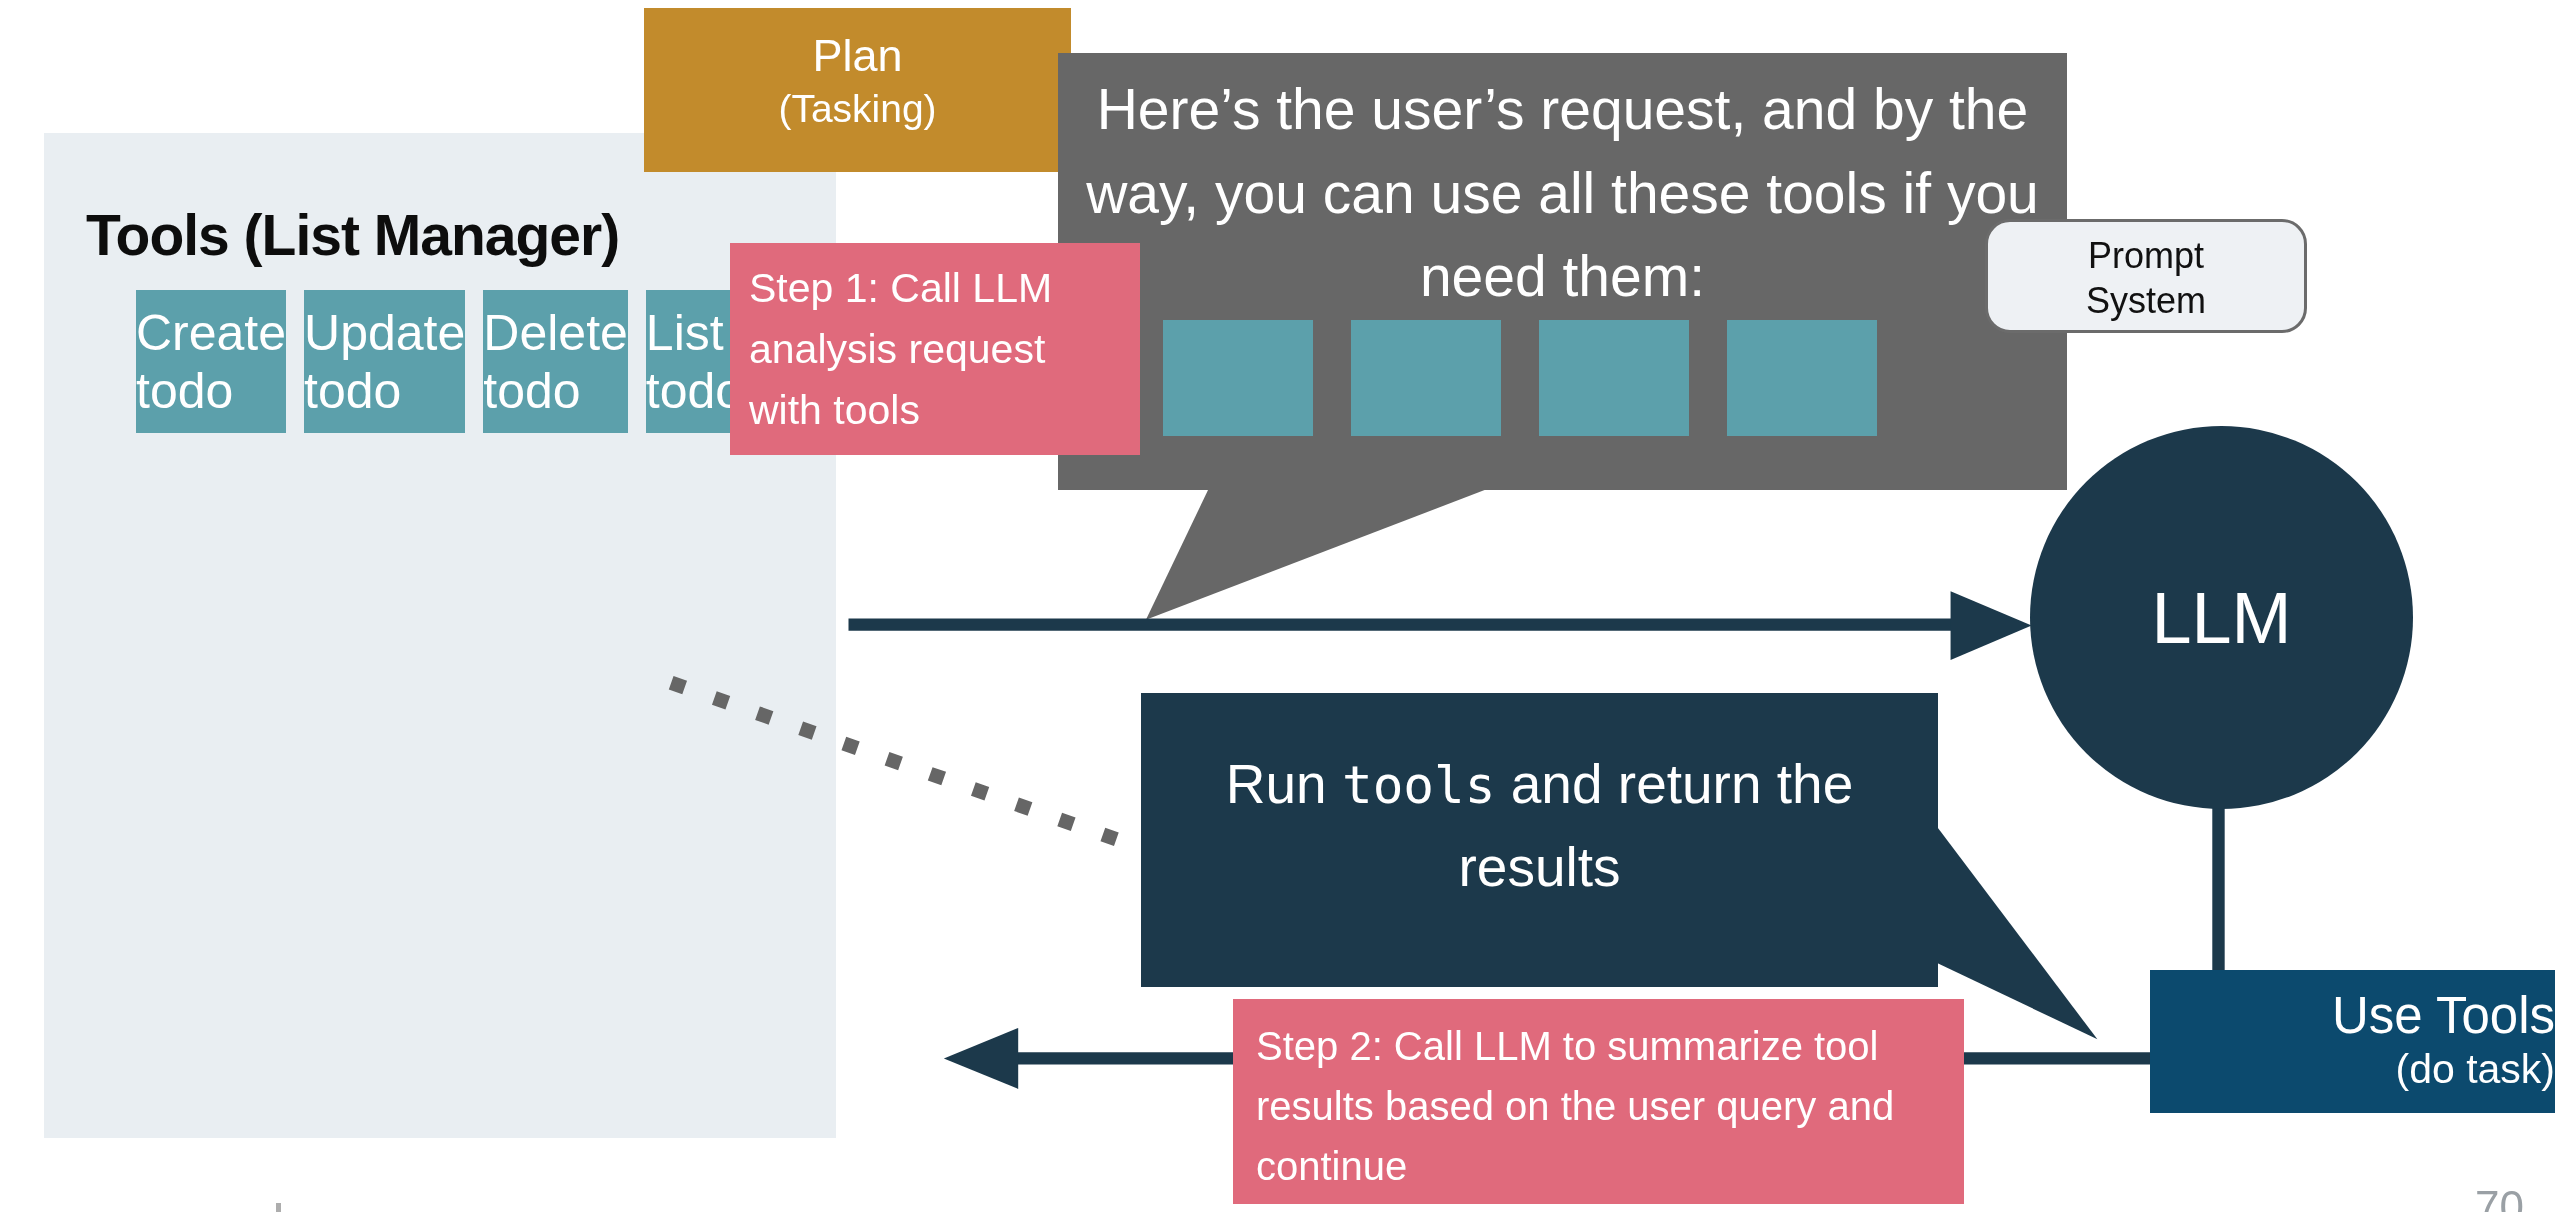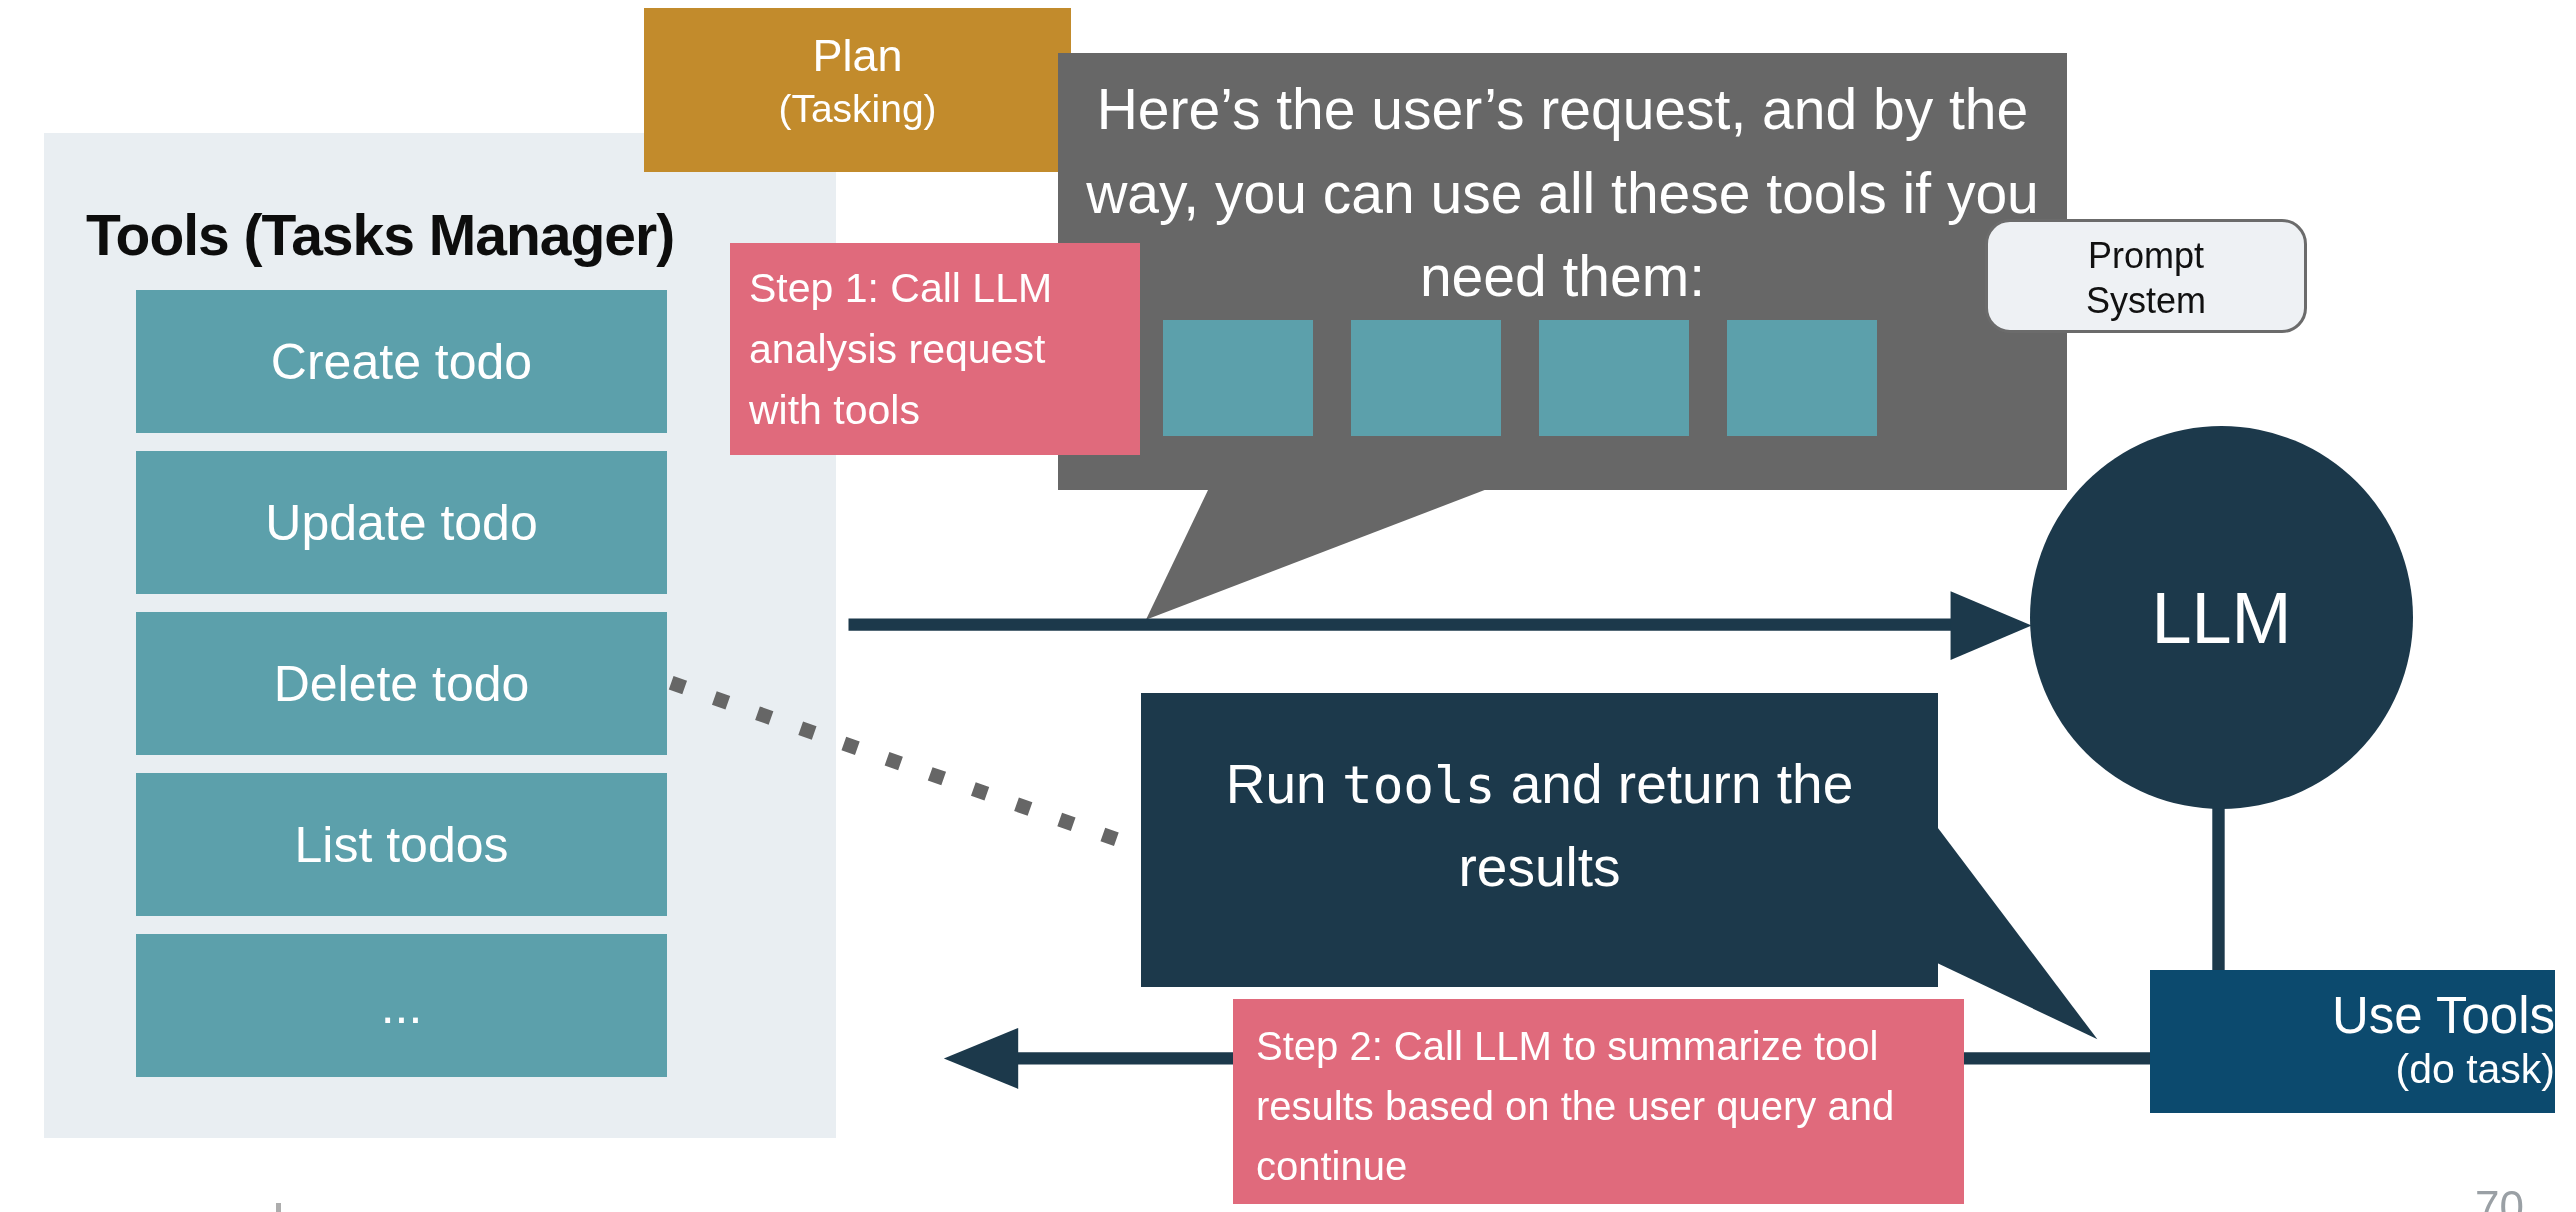--- a/index.html
+++ b/index.html
@@ -15,22 +15,22 @@
   .tools-panel{
     left:44px;top:133px;width:792px;height:1005px;
     background:#e9eef2;
   }
   .tools-title{
     position:absolute;left:42px;top:69px;
     font-size:57px;font-weight:700;color:#0d0d0d;letter-spacing:-1px;
     white-space:nowrap;
   }
   .tool-btn-list{
-    position:absolute;left:92px;top:157px;width:531px;
-    display:flex;flex-direction:column;gap:18px;
+    position:absolute;left:92px;top:157px;width:626px;
+    display:flex;flex-direction:row;gap:18px;
   }
   .tool-btn{
     height:143px;background:#5ca0ab;color:#ffffff;
     display:flex;align-items:center;justify-content:center;
     font-size:50px;
   }
 
   
   .plan-badge{
     left:644px;top:8px;width:427px;height:164px;
@@ -105,21 +105,21 @@
   }
   .tiny-dot{
     left:276px;top:1203px;width:4.8px;height:8.6px;background:#8a8a8a;opacity:.7;
   }
   svg.connectors{left:0;top:0;}
 </style>
 </head>
 <body>
 
 <div class="abs z1 tools-panel">
-  <div class="tools-title">Tools (Tasks Manager)</div>
+  <div class="tools-title">Tools (List Manager)</div>
   <div class="tool-btn-list">
       <div class="tool-btn">Create todo</div>
       <div class="tool-btn">Update todo</div>
       <div class="tool-btn">Delete todo</div>
       <div class="tool-btn">List todos</div>
       <div class="tool-btn">...</div>
     </div>
 </div>
 
 <svg class="connectors abs z2" width="2576" height="1213" viewBox="0 0 2702 1272">

